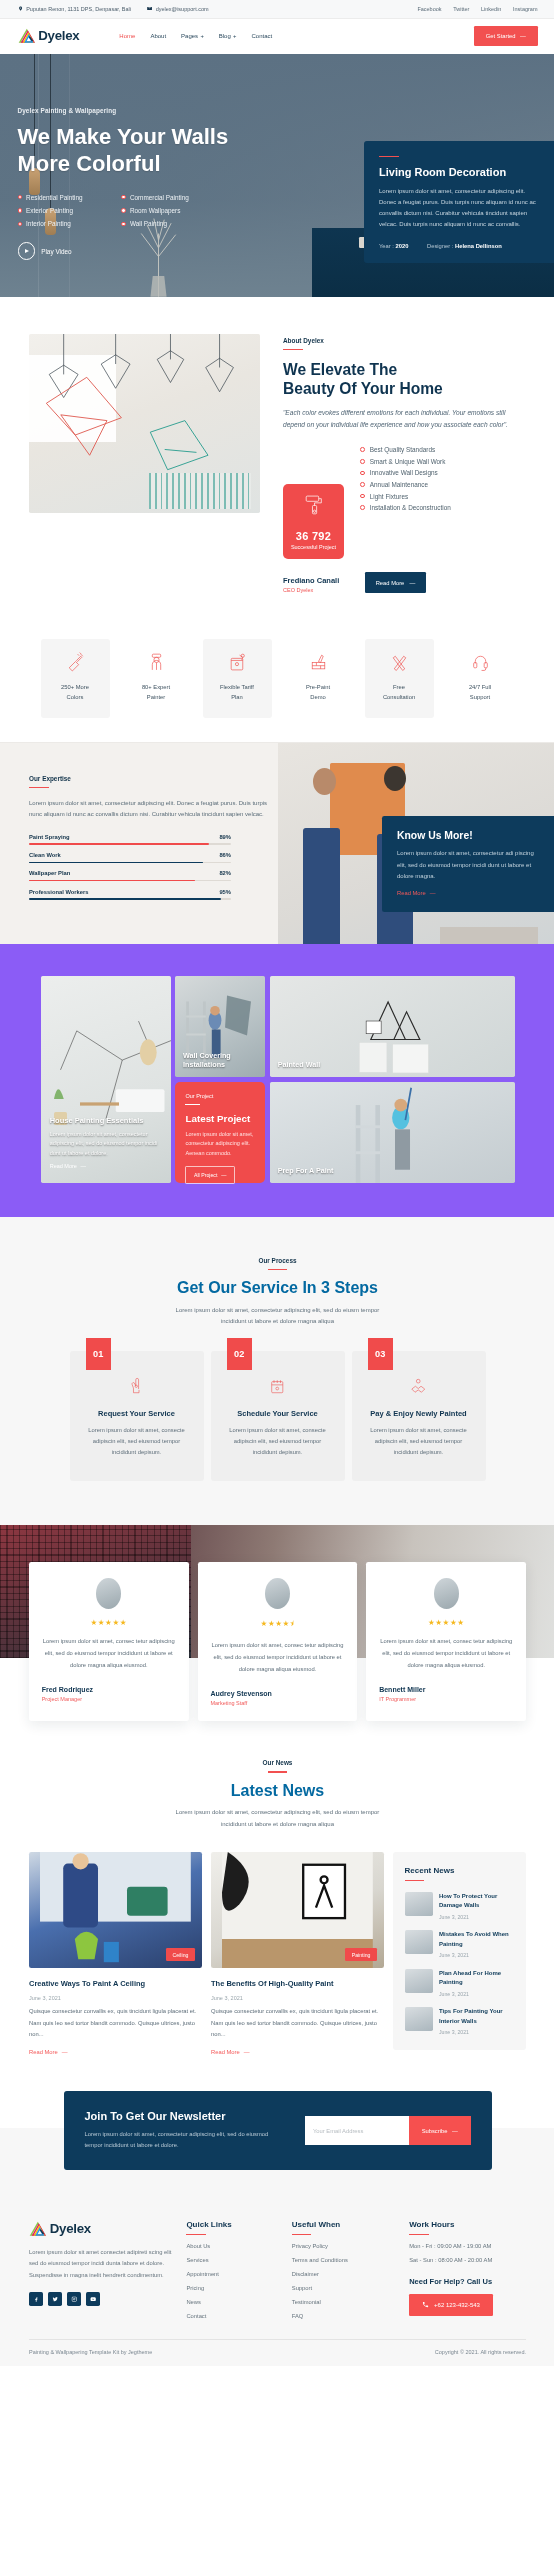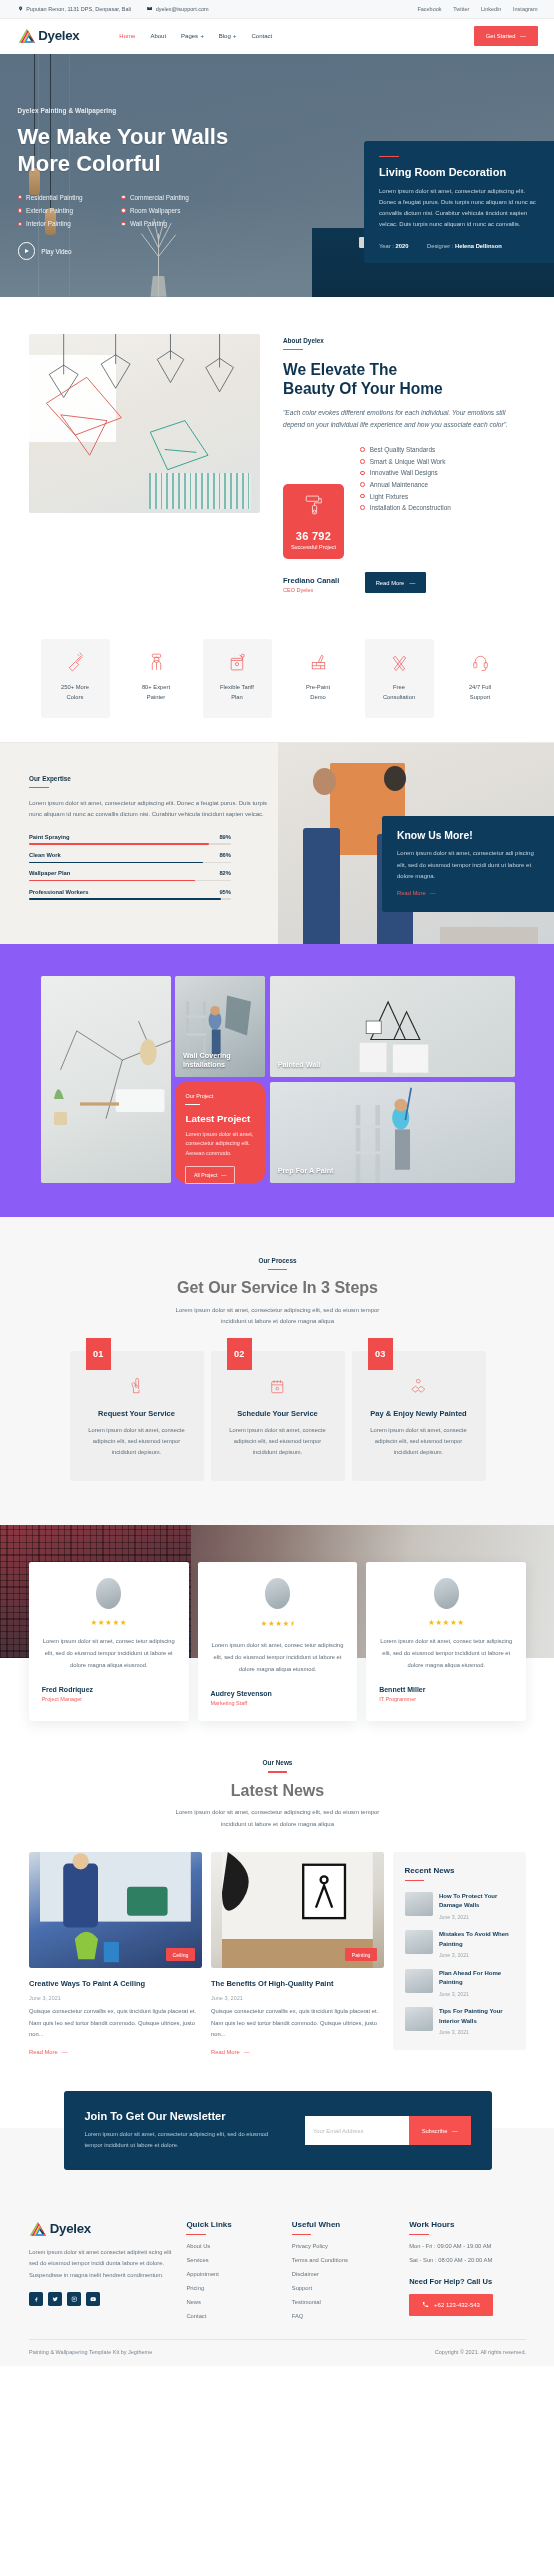--- a/index.html
+++ b/index.html
@@ -141,42 +141,42 @@
               margin-top:8.7px; text-decoration:none; }
 
   
   .gallery { padding:32px 4px 34px; background:#8b5cf6; }
   .gallery .wrap { width:474px; display:grid;
      grid-template-columns:130px 90px 1fr; grid-template-rows:101px 101px; gap:4.6px; }
   .gitem { position:relative; border-radius:1.7px; overflow:hidden; }
   .g1 { background:linear-gradient(150deg,#d6dadb,#b9c3c6 55%,#9eabb0); }
   .g2 { background:linear-gradient(150deg,#e5e7e6,#cfd6d6); }
   .g3 { grid-row:1 / span 2; background:linear-gradient(160deg,#eceeed,#dfe3e2 60%,#cdd4d3); }
-  .g4 { background:#f04b4b; padding:11.6px 10.4px; border-radius:11px; }
+  .g4 { background:#f04b4b; padding:11.6px 10.4px; border-radius:5px; }
   .g5 { background:linear-gradient(160deg,#dfe4e6,#c4ccd0); }
   .gcap { position:absolute; left:8px; bottom:8px; color:#fff; font-size:7.2px;
           font-weight:bold; text-shadow:0 0.6px 1.7px rgba(0,0,0,.45); }
   .g3cap { position:absolute; left:9.2px; bottom:12.7px; right:9.2px; color:#fff; }
   .g3cap h4 { font-size:7.5px; font-weight:bold; text-shadow:0 0.6px 1.7px rgba(0,0,0,.5); }
   .g3cap p { font-size:5.5px; line-height:1.7; margin-top:4.6px; text-shadow:0 0.6px 1.7px rgba(0,0,0,.5); }
   .g4 .eyebrow-w { color:#fff; font-size:5.5px; }
   .g4 .wh-rule { width:15px; height:1.2px; background:#fff; margin-top:4.6px; }
   .g4 h3 { color:#fff; font-size:9.8px; font-weight:bold; margin-top:7.5px; }
   .g4 p { color:#ffe3e3; font-size:5.5px; line-height:1.75; margin-top:5.8px; }
   .btn-ghost-w { display:inline-flex; align-items:center; gap:4px; border:0.6px solid #ffffffaa;
                  color:#fff; font-size:5.2px; padding:4.6px 7.5px; border-radius:1.2px; margin-top:8px;
                  background:transparent; cursor:pointer; }
   .link-w { display:inline-flex; align-items:center; gap:3.5px; color:#fff; font-size:5.5px;
             margin-top:5.2px; text-decoration:none; }
 
   
   .process { background:#f7f7f7; padding:40px 0 44px; }
   .center { text-align:center; }
   .center .red-rule { margin:5.2px auto 0; }
-  .sec-title-c { font-size:16px; font-weight:bold; color:#737373; margin-top:9.2px; }
+  .sec-title-c { font-size:16px; font-weight:bold; color:#0369a1; margin-top:9.2px; }
   .sec-sub { font-size:6px; color:#60707c; line-height:1.9; margin-top:7.5px;
              max-width:220px; margin-left:auto; margin-right:auto; }
   .steps { display:flex; gap:7px; justify-content:center; margin-top:23px; }
   .step { width:134px; background:#efefef; border-radius:2.9px; padding:26.6px 12.7px 23px;
           text-align:center; position:relative; }
   .step-num { position:absolute; left:16px; top:-12.7px; width:25.4px; height:32px; background:#f04b4b;
               color:#fff; font-size:9.2px; font-weight:bold; display:flex; align-items:center;
               justify-content:center; border-radius:0; }
   .step svg { width:18.5px; height:18.5px; stroke:#ef5350; fill:none; stroke-width:1.3; }
   .step h4 { font-size:7.5px; font-weight:bold; color:#0f3450; margin-top:11.6px; }
@@ -668,20 +668,28 @@
             <path d="M110 30 L60 150"></path>
             <path d="M250 120 L200 300"></path>
           <path d="M300 0 L330 70"></path>
         </g>
         <ellipse cx="330" cy="96" rx="26" ry="40" fill="#e3cfa5"></ellipse>
         <rect x="230" y="210" width="150" height="70" rx="6" fill="#f6f7f7"></rect>
         <rect x="120" y="250" width="120" height="10" fill="#c8a273"></rect>
         <path d="M40 240 q12 -60 30 0z" fill="#6aa84f" opacity=".8"></path>
         <rect x="40" y="280" width="40" height="40" rx="5" fill="#e0cfa8"></rect>
       </svg>
+      <div class="g3cap">
+        <h4>House Painting Essentials</h4>
+        <p>Lorem ipsum dolor sit amet, consectetur adipiscing elit, sed do eiusmod tempor incidi dunt ut labore et dolore.</p>
+        <a class="link-w">
+            <span>Read More</span>
+            <span>—</span>
+          </a>
+      </div>
     </div>
     <div class="g4">
       <div class="eyebrow-w">Our Project</div>
       <div class="wh-rule"></div>
       <h3>Latest Project</h3>
       <p>Lorem ipsum dolor sit amet, consectetur adipiscing elit. Aenean commodo.</p>
       <button class="btn-ghost-w">
         <span>All Project</span>
         <span>—</span>
       </button>

